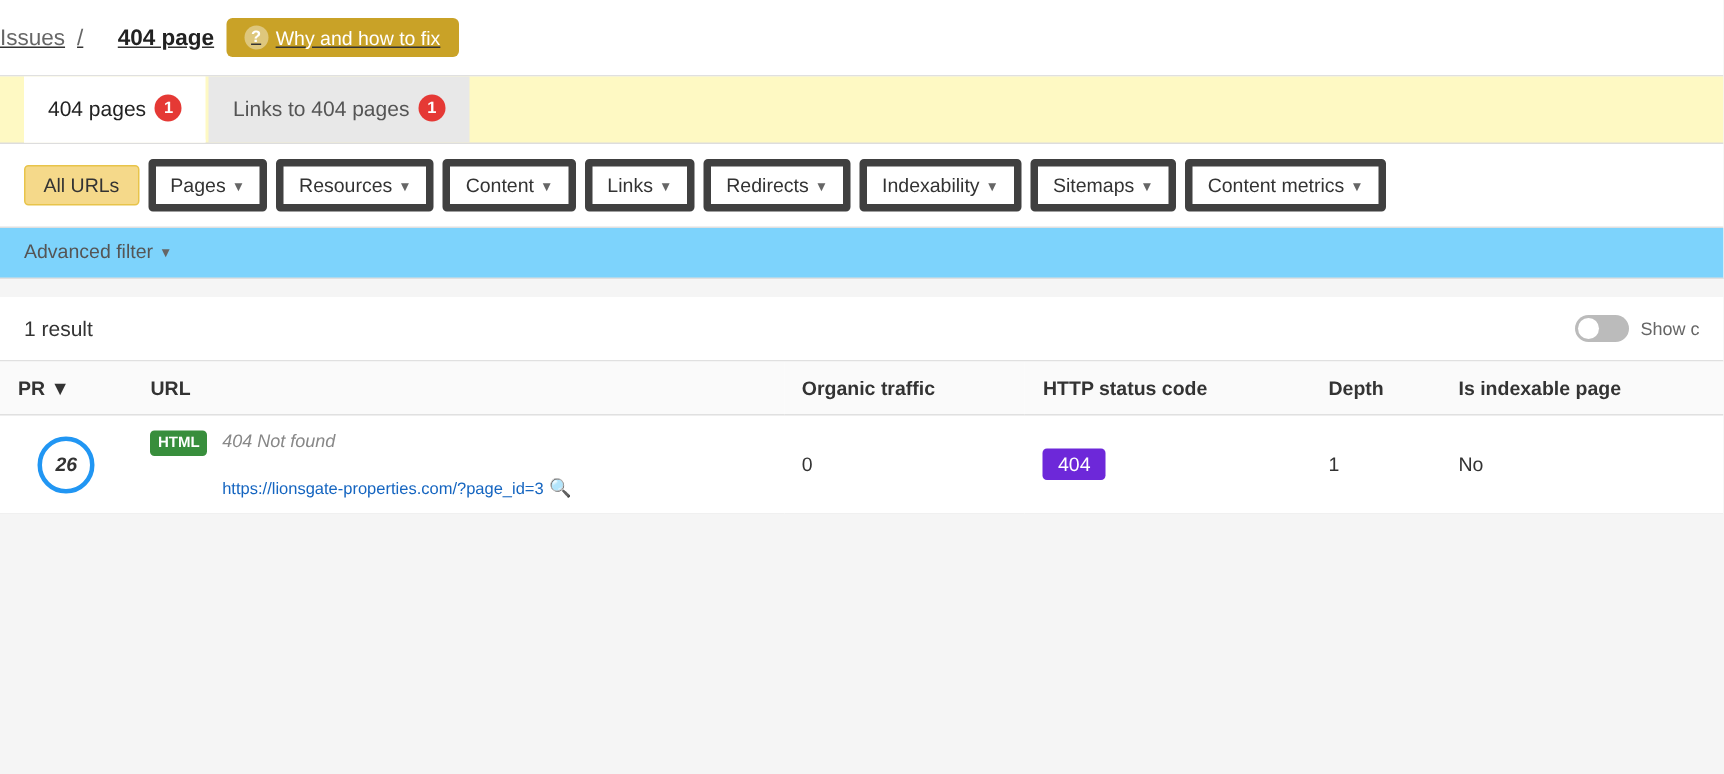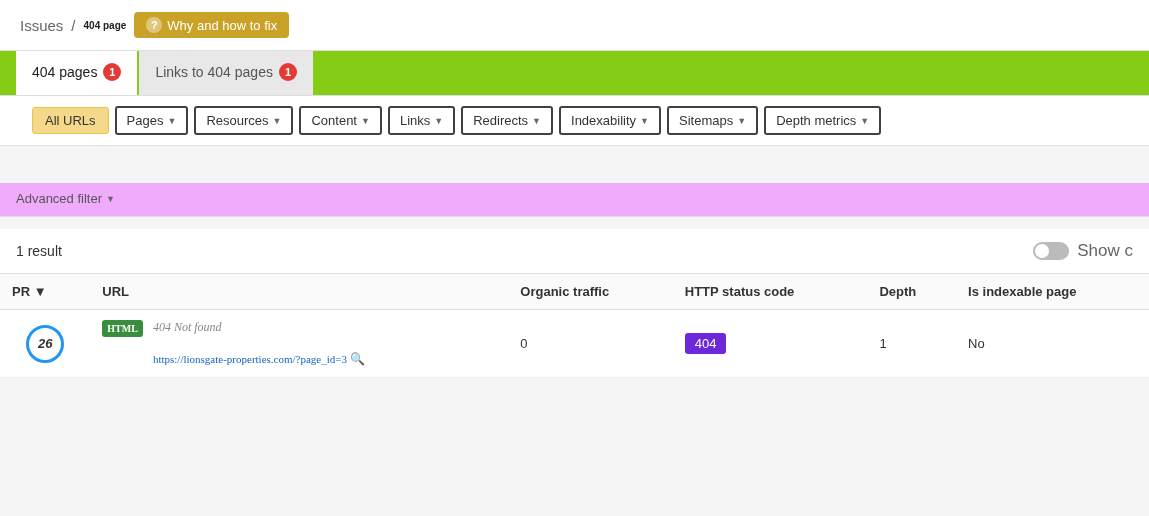--- a/index.html
+++ b/index.html
@@ -2,37 +2,39 @@
 <html><head>
   <meta charset="utf-8">
   <style>
     * { box-sizing: border-box; margin: 0; padding: 0; }
     body { font-family: Arial, sans-serif; font-size: 14px; background: #f5f5f5; color: #333; }
 
     
     .header {
       display: flex;
       align-items: center;
-      padding: 12px 20px;
+      padding: 12px 0;
       background: #fff;
       border-bottom: 1px solid #e0e0e0;
       gap: 8px;
+      text-decoration: underline;
     }
     .header-issues {
       color: #666;
       font-size: 15px;
     }
     .header-separator {
       color: #666;
       font-size: 15px;
     }
     .header-page {
-      font-size: 10px;
+      font-size: 15px;
       font-weight: bold;
       color: #222;
+      margin-left: 15px;
     }
     .why-fix-btn {
       display: flex;
       align-items: center;
       gap: 5px;
       background: #c9a227;
       color: #fff;
       border: none;
       border-radius: 4px;
       padding: 5px 12px;
@@ -48,21 +50,21 @@
       display: inline-flex;
       align-items: center;
       justify-content: center;
       font-size: 11px;
       font-weight: bold;
     }
 
     
     .tabs-bar {
       display: flex;
-      background: #84cc16;
+      background: #fef9c3;
       border-bottom: 1px solid #ddd;
       padding: 0 16px;
     }
     .tab {
       display: flex;
       align-items: center;
       gap: 6px;
       padding: 12px 16px;
       cursor: pointer;
       font-size: 14px;
@@ -86,21 +88,21 @@
       display: inline-flex;
       align-items: center;
       justify-content: center;
       font-size: 11px;
       font-weight: bold;
     }
 
     
     .filter-bar {
       background: #fff;
-      padding: 10px 32px;
+      padding: 10px 16px;
       display: flex;
       align-items: center;
       gap: 6px;
       flex-wrap: wrap;
       border-bottom: 1px solid #e0e0e0;
     }
     .filter-btn {
       background: #f5d98a;
       border: 1px solid #e8c44a;
       border-radius: 3px;
@@ -108,44 +110,43 @@
       font-size: 13px;
       cursor: pointer;
       color: #333;
       font-weight: 500;
     }
     .filter-btn.active {
       background: #f5d98a;
     }
     .dropdown-btn {
       background: #fff;
-      border: 2px solid #404040;
+      border: 5px solid #404040;
       border-radius: 3px;
       padding: 5px 10px;
       font-size: 13px;
       cursor: pointer;
       color: #333;
       display: flex;
       align-items: center;
       gap: 4px;
     }
     .chevron {
       font-size: 9px;
       color: #666;
     }
 
     
     .advanced-filter-row {
-      background: #f0abfc;
+      background: #7dd3fc;
       padding: 8px 16px 10px 16px;
       border-bottom: 1px solid #e0e0e0;
       display: flex;
       align-items: center;
       gap: 5px;
-      margin-top: 37px;
     }
     .advanced-filter-btn {
       background: none;
       border: none;
       font-size: 13px;
       color: #555;
       cursor: pointer;
       display: flex;
       align-items: center;
       gap: 4px;
@@ -165,21 +166,21 @@
     }
     .results-count {
       font-size: 14px;
       color: #333;
       font-weight: 500;
     }
     .show-toggle {
       display: flex;
       align-items: center;
       gap: 8px;
-      font-size: 17px;
+      font-size: 12px;
       color: #666;
     }
     .toggle-switch {
       width: 36px;
       height: 18px;
       background: #bbb;
       border-radius: 9px;
       position: relative;
       cursor: pointer;
     }
@@ -236,21 +237,20 @@
       font-size: 13px;
       font-weight: bold;
       color: #333;
       position: relative;
       font-style: italic;
     }
     .url-cell {
       display: flex;
       align-items: flex-start;
       gap: 10px;
-      font-family: Liberation Serif, serif;
     }
     .html-badge {
       background: #388e3c;
       color: #fff;
       font-size: 10px;
       font-weight: bold;
       padding: 3px 5px;
       border-radius: 3px;
       min-width: 36px;
       text-align: center;
@@ -333,21 +333,21 @@
   </button>
   <button class="dropdown-btn">
     <span>Indexability</span>
     <span class="chevron">▼</span>
   </button>
   <button class="dropdown-btn">
     <span>Sitemaps</span>
     <span class="chevron">▼</span>
   </button>
   <button class="dropdown-btn">
-    <span>Depth metrics</span>
+    <span>Content metrics</span>
     <span class="chevron">▼</span>
   </button>
 </div>
 
 <div class="advanced-filter-row">
   <button class="advanced-filter-btn">
     <span>Advanced filter</span>
     <span class="chevron">▼</span>
   </button>
 </div>

